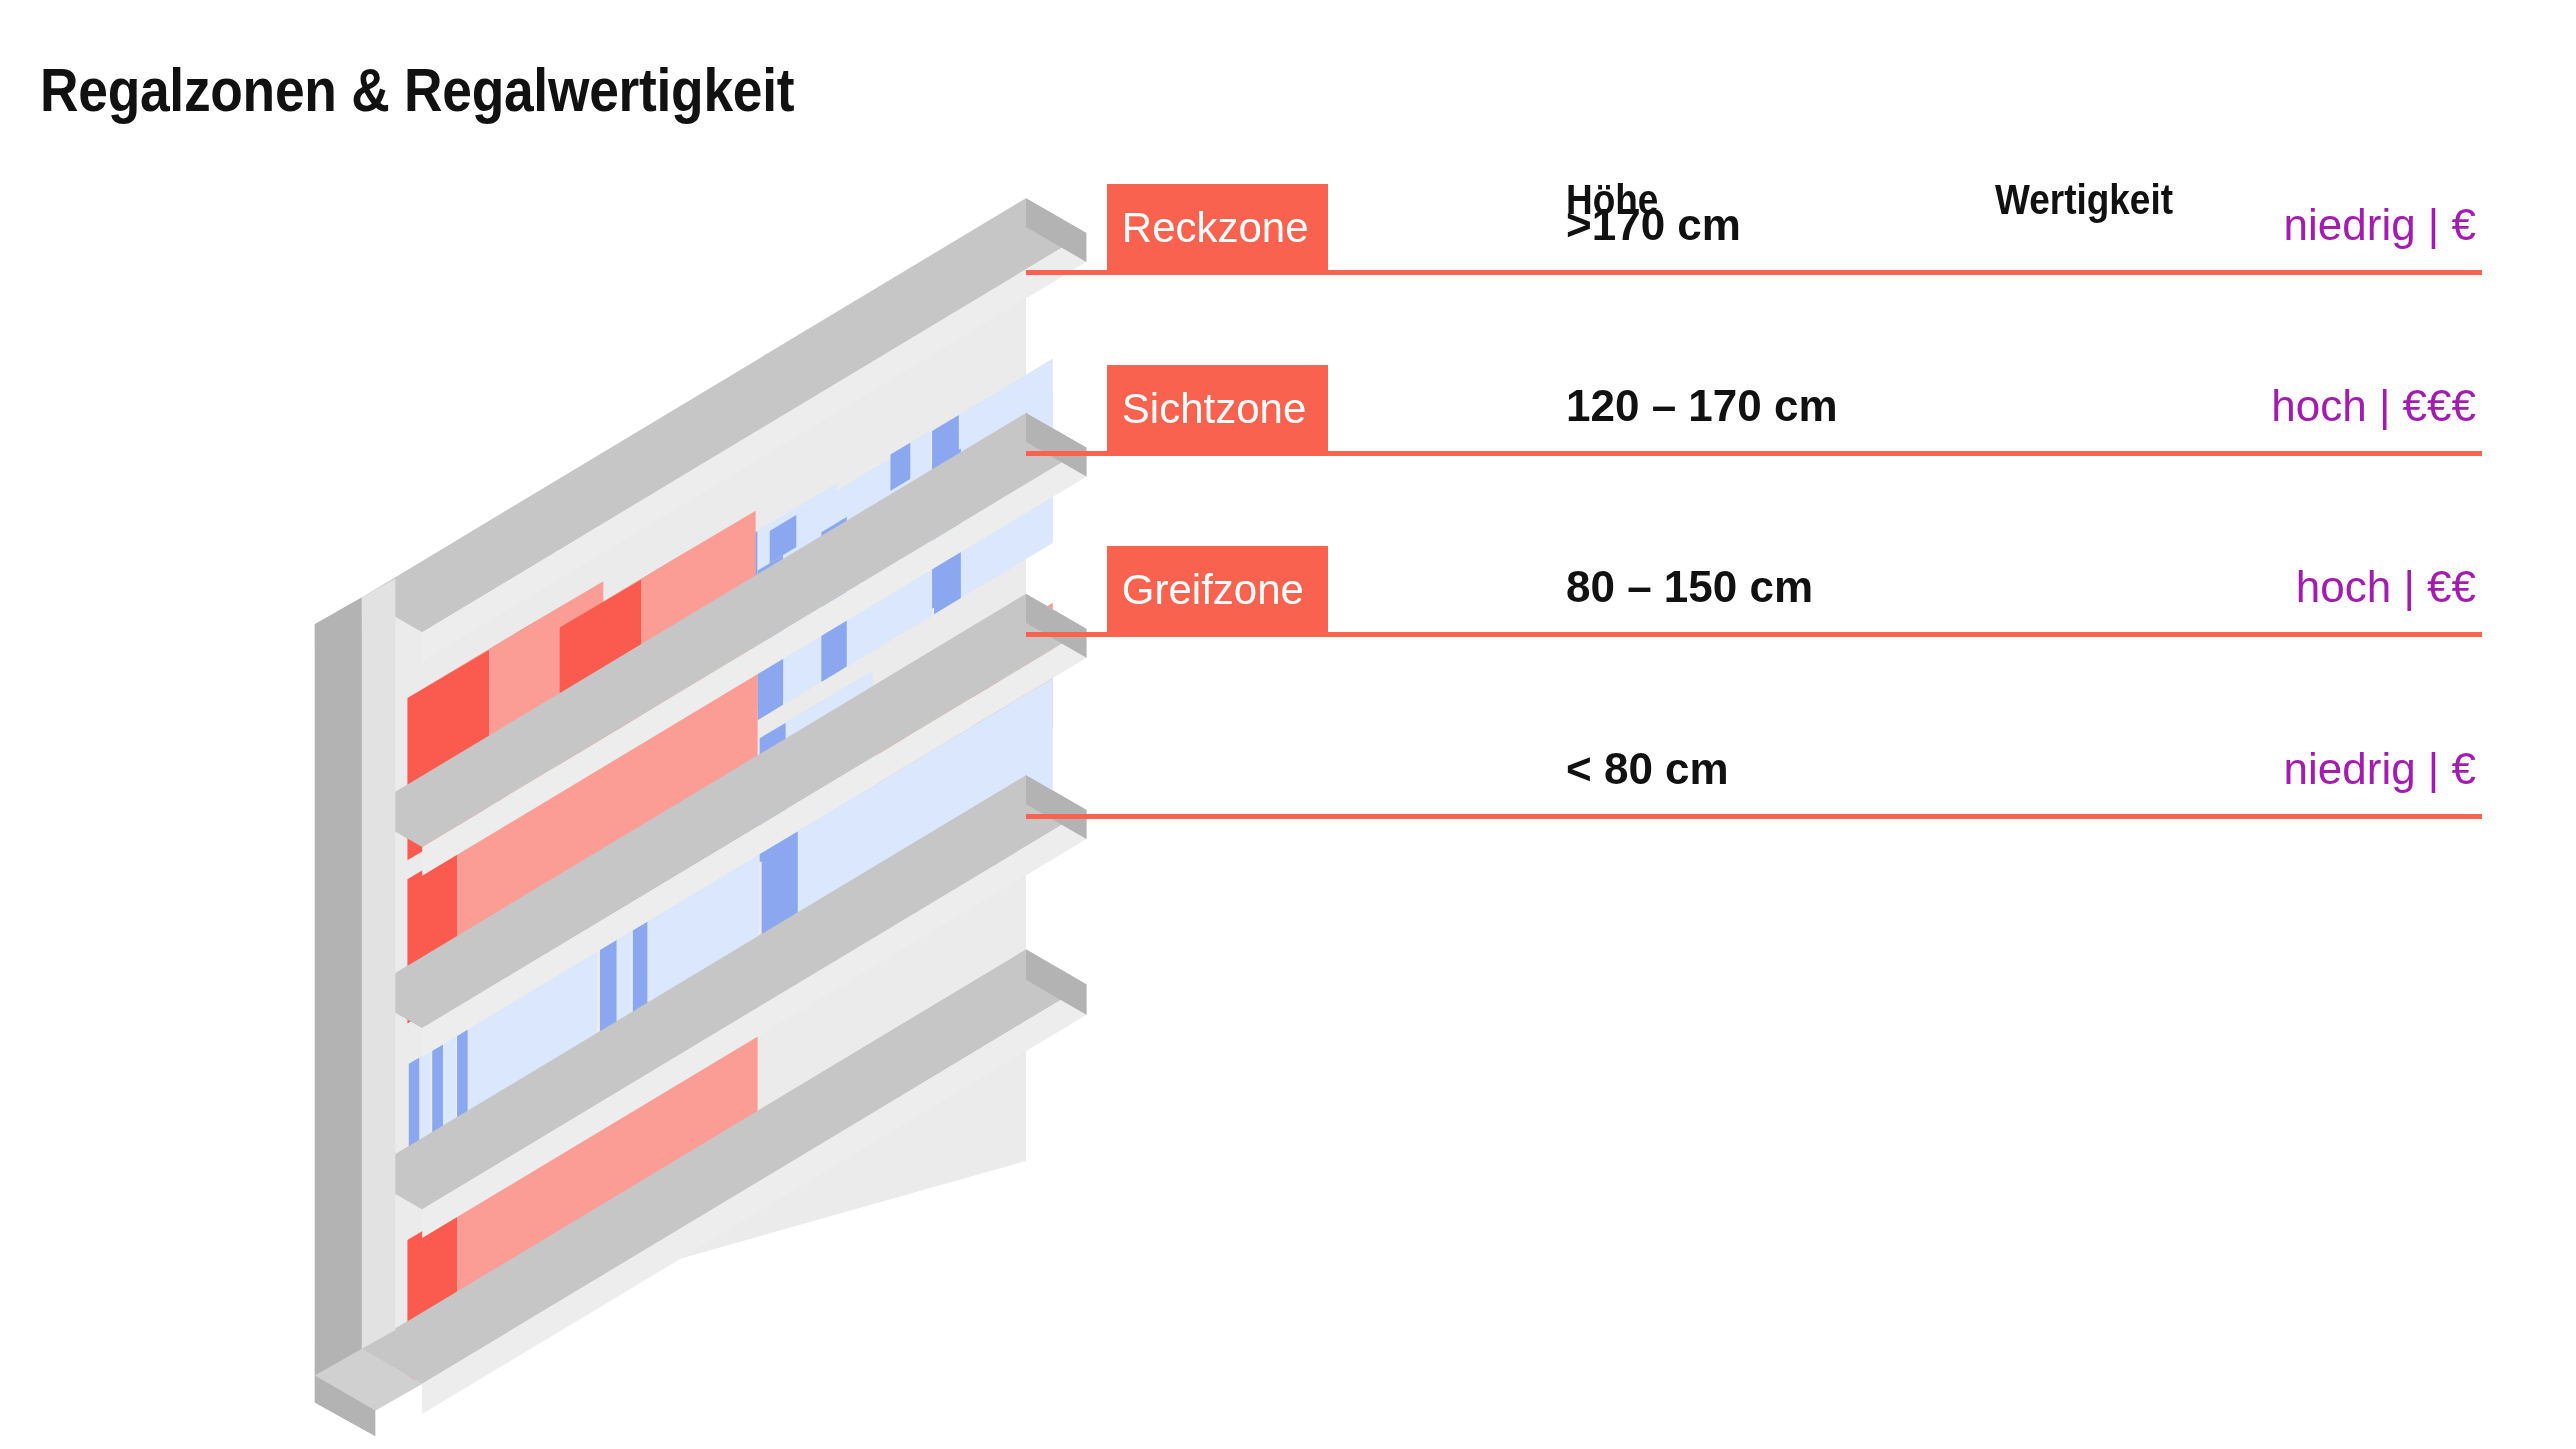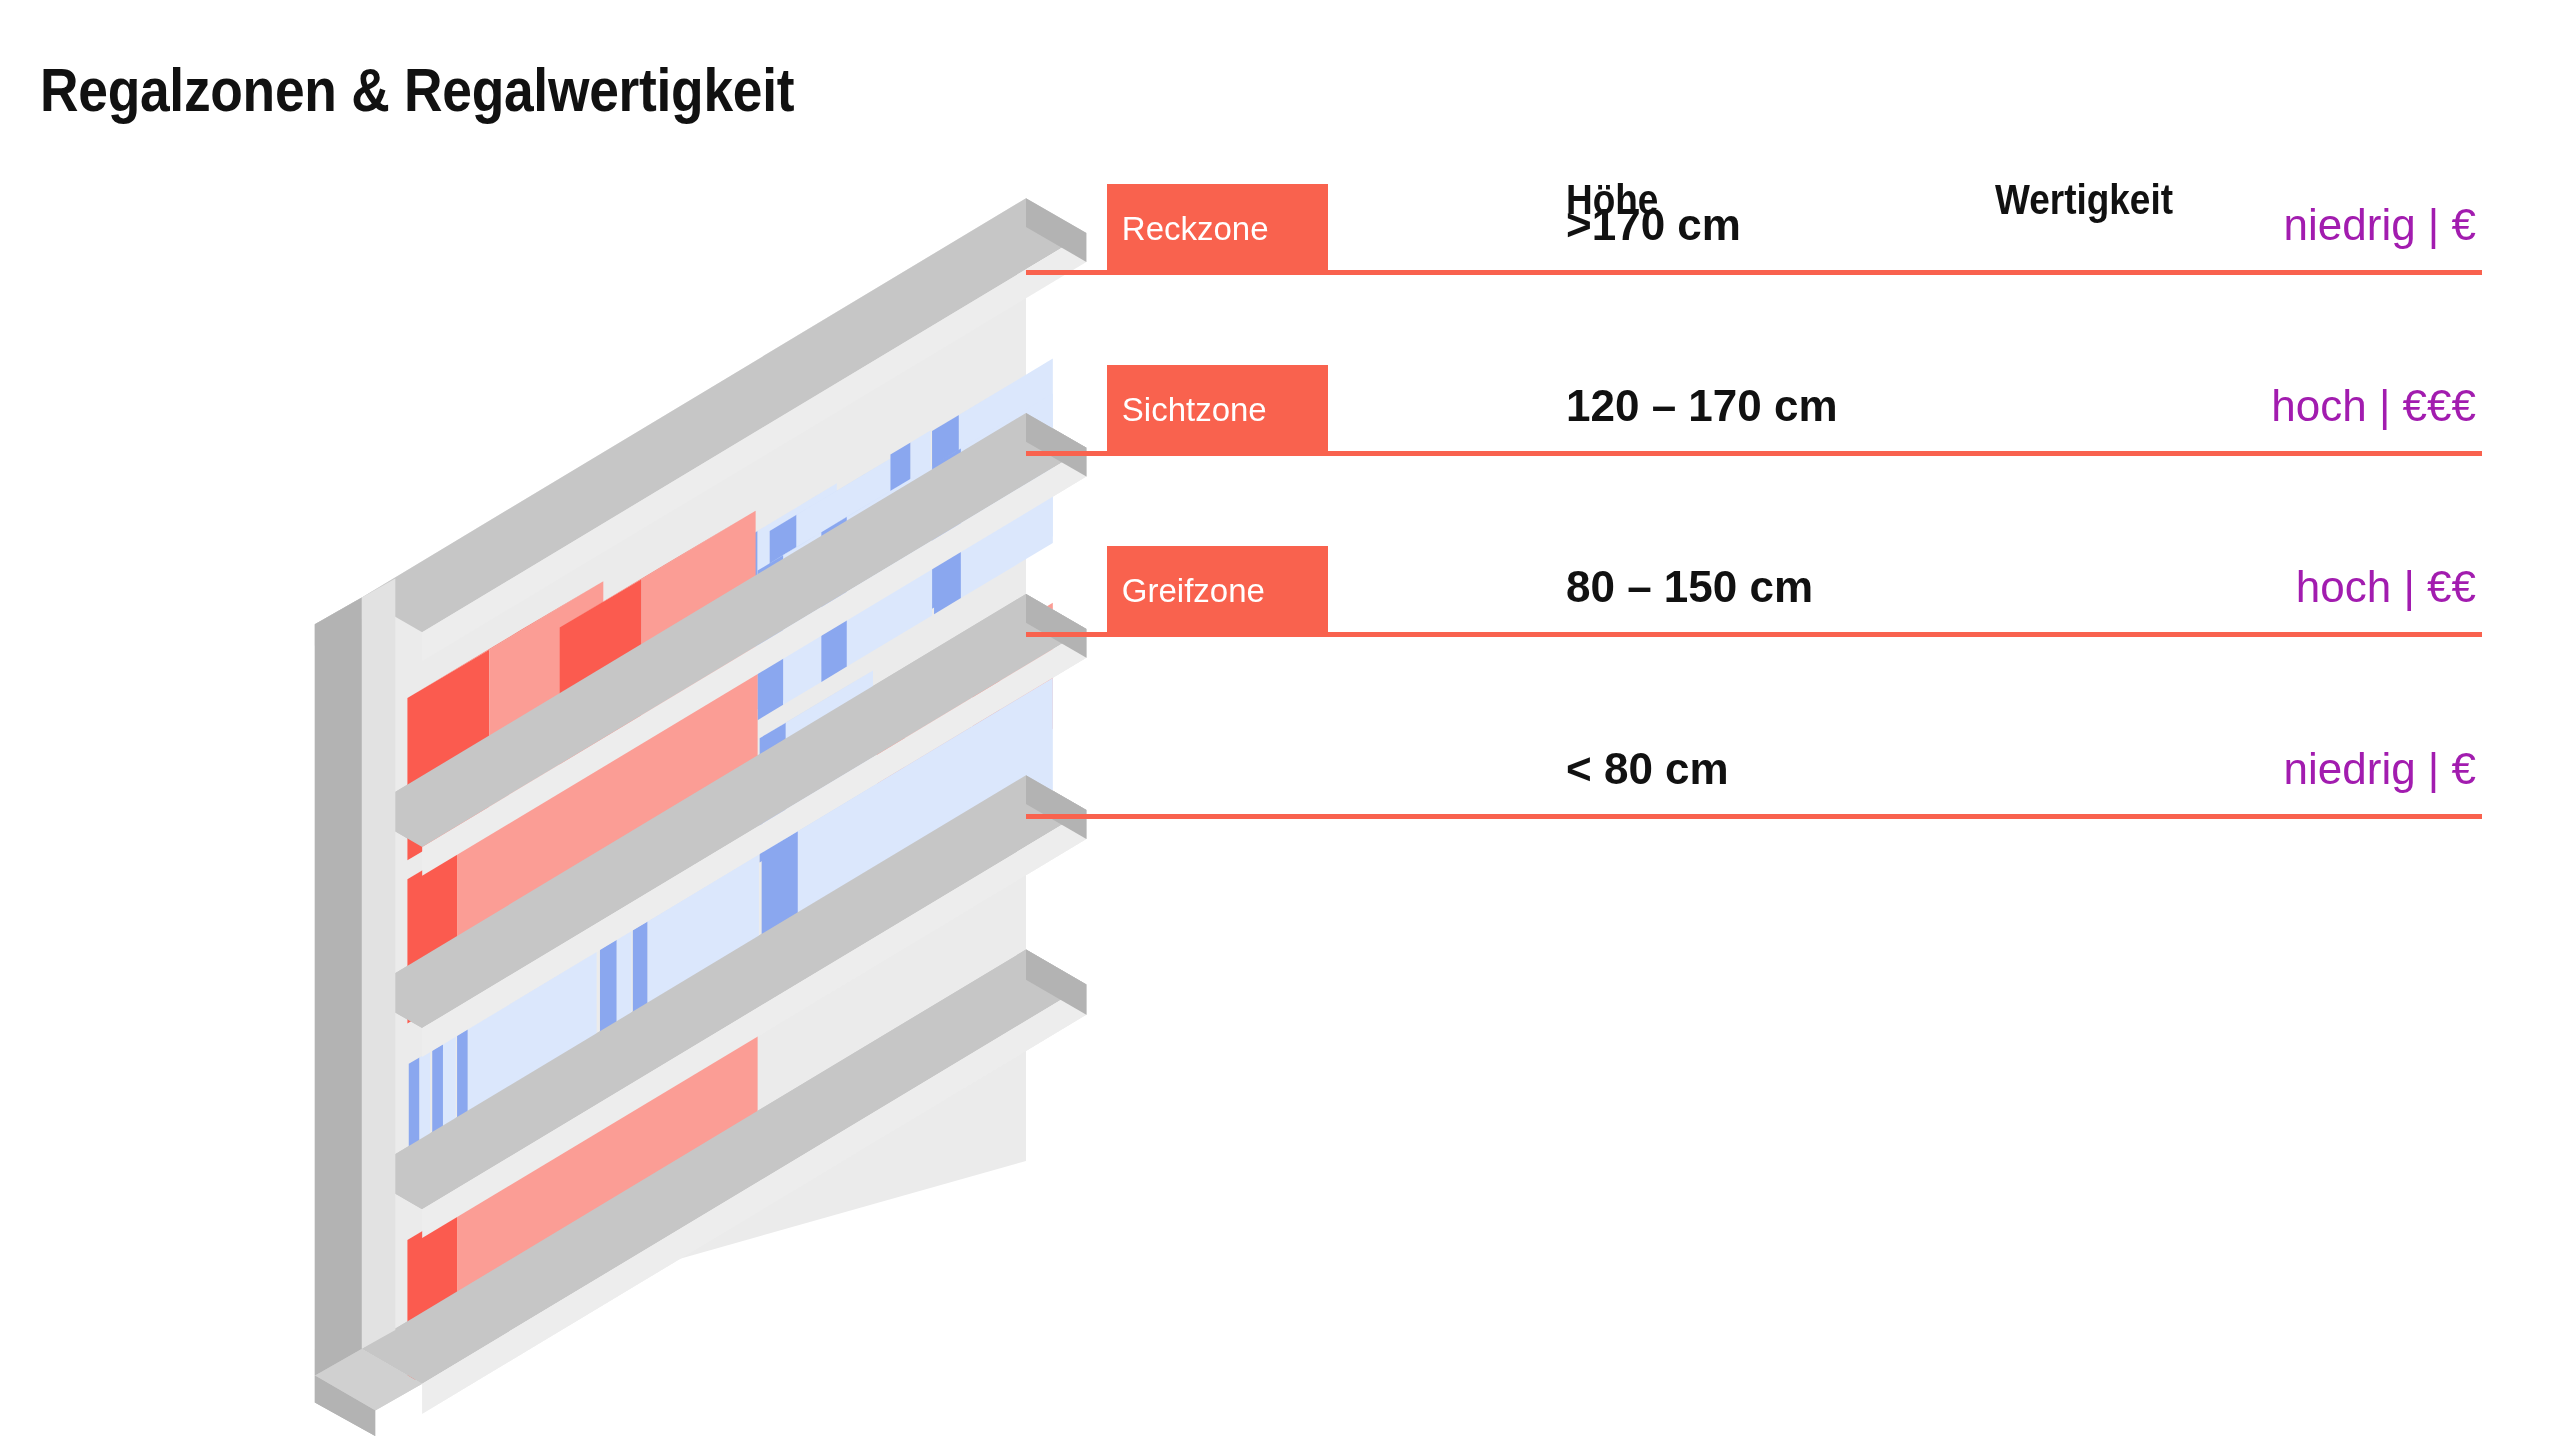--- a/index.html
+++ b/index.html
@@ -71,21 +71,21 @@
     background:#f9624e;
     display:flex;
     align-items:center;
     justify-content:flex-start;
     padding-left:14.8px;
     box-sizing:border-box;
   }
   .zone-badge span{
     font-family:"Liberation Sans",sans-serif;
     font-weight:400;
-    font-size:33px;
+    font-size:42px;
     color:#ffffff;
     white-space:nowrap;
     line-height:1;
     position:relative;
     top:-1.3px;
   }
   .zone-height{
     position:absolute;
     left:540px; bottom:28px;
     font-family:"Liberation Sans",sans-serif;

